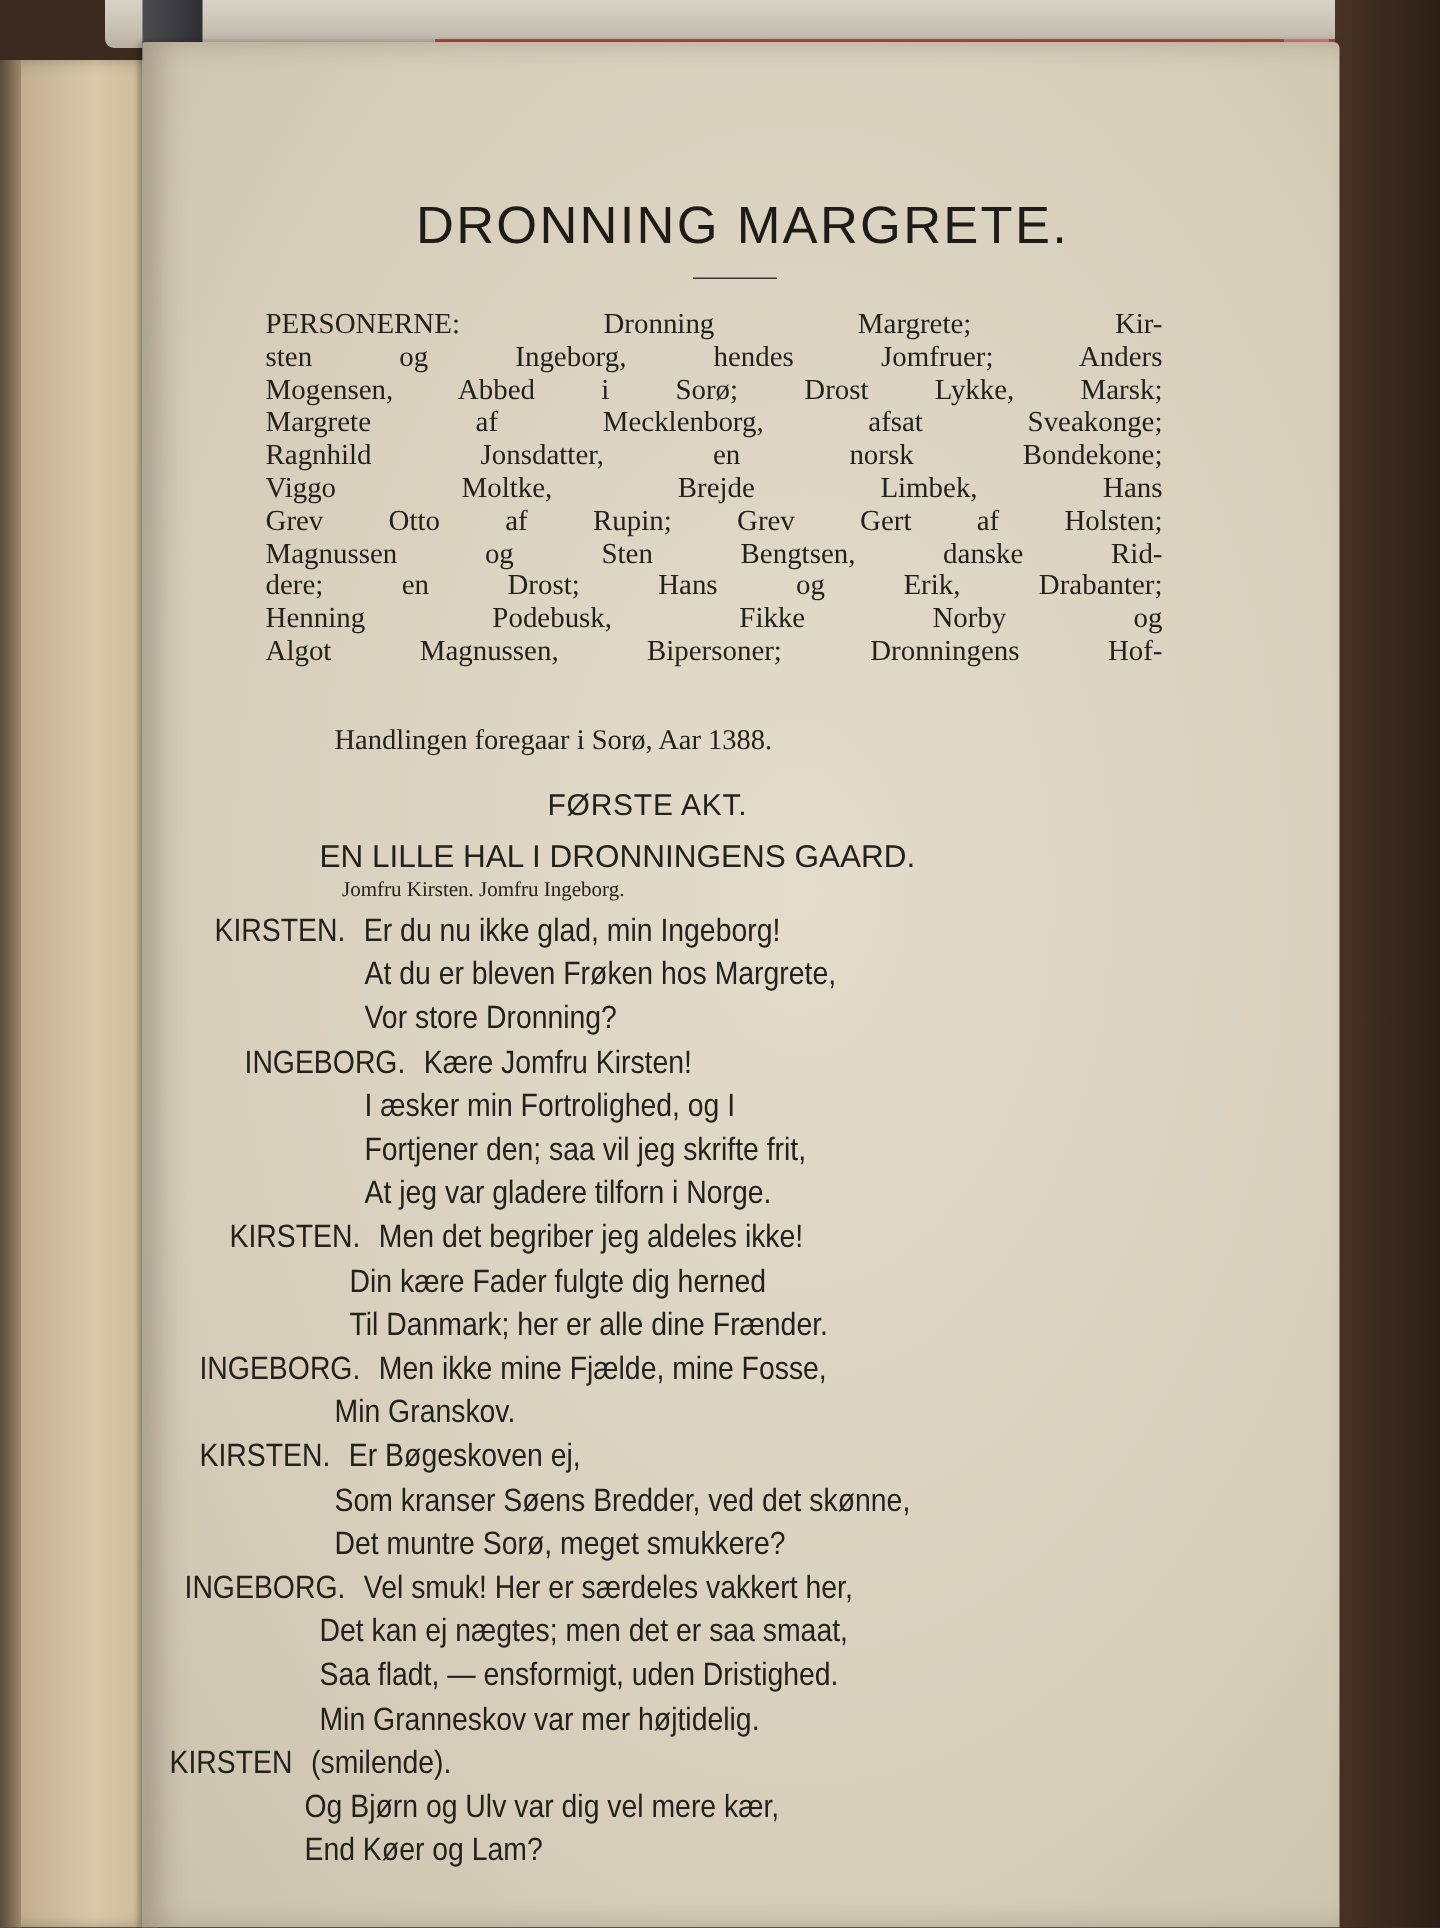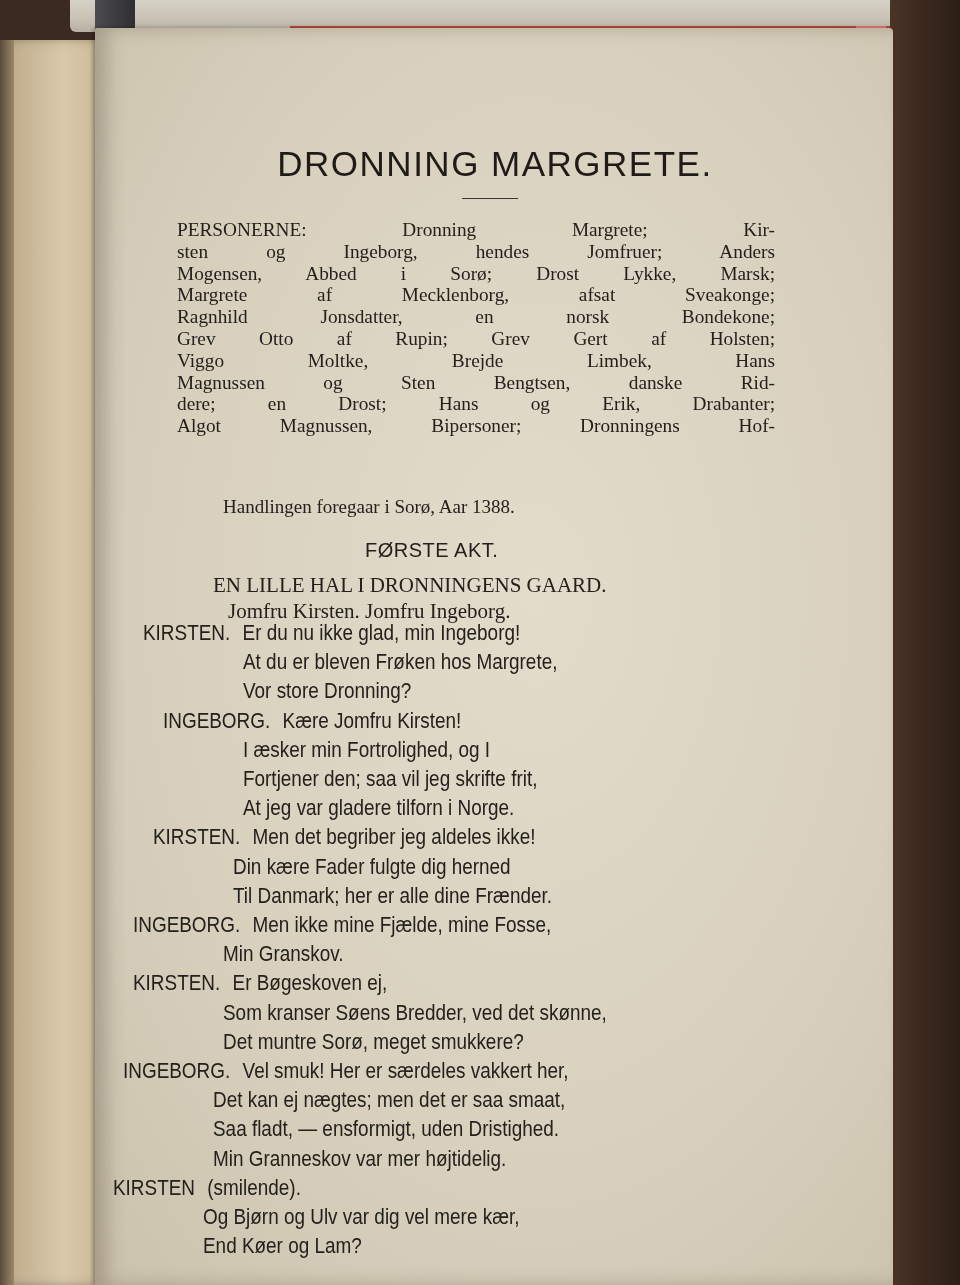--- a/index.html
+++ b/index.html
@@ -40,21 +40,21 @@
     .left-page-edge {
       position: absolute; left: 0; top: 40px; width: 14px; height: 1245px;
       background: linear-gradient(90deg, #5a4a3c, #9a8868);
     }
     .page {
       position: absolute; left: 95px; top: 28px; width: 798px; height: 1257px;
       background: radial-gradient(ellipse at 55% 45%, #e3dccb 0%, #d8d0bd 60%, #cbc2ad 100%);
       box-shadow: inset 12px 0 18px rgba(60,45,30,0.25), -2px 0 4px rgba(0,0,0,0.3);
       border-radius: 2px 4px 0 0;
     }
-    .page-content { position: absolute; left: 0; top: 13px; width: 798px; height: 918px; color: #24211d; }
+    .page-content { position: absolute; left: 0; top: 0; width: 798px; height: 918px; color: #24211d; }
 
     .title {
       position: absolute; left: 120px; top: 103px; width: 560px; text-align: center;
       font-family: "Liberation Sans", "DejaVu Sans", sans-serif;
       font-size: 35px; letter-spacing: 1.5px; font-weight: normal; color: #1e1b18;
     }
     .title-rule {
       position: absolute; left: 367px; top: 157px; width: 56px; height: 1px; background: #3a352e;
     }
     .cast {
@@ -63,25 +63,25 @@
     }
     .cast .line { display: block; white-space: nowrap; text-align-last: justify; }
     .place {
       position: absolute; left: 128px; top: 455px; font-size: 19px; white-space: nowrap;
     }
     .act {
       position: absolute; left: 270px; top: 498px; font-family: "Liberation Sans", sans-serif;
       font-size: 20px; letter-spacing: 0.5px; white-space: nowrap;
     }
     .scene-h {
-      position: absolute; left: 118px; top: 532px; font-family: Liberation Serif, serif;
+      position: absolute; left: 118px; top: 532px; font-family: Liberation Sans, sans-serif;
       font-size: 21px; white-space: nowrap; text-align: right;
     }
     .chars {
-      position: absolute; left: 133px; top: 558px; font-size: 21px; white-space: nowrap;
+      position: absolute; left: 133px; top: 558px; font-size: 14px; white-space: nowrap;
     }
     .dialogue {
       position: absolute; left: 0; top: 578px; width: 798px;
       font-family: "Liberation Sans Narrow", "Liberation Sans", sans-serif;
       font-size: 21.5px; line-height: 29.2px; transform: scaleX(0.88); transform-origin: 0 0;
     }
     .dl { white-space: nowrap; }
     .speaker { display: inline; margin-right: 14px; }
   </style>
 </head>
@@ -99,24 +99,25 @@
     <div class="page-content">
       <div class="title">DRONNING MARGRETE.</div>
       <div class="title-rule"></div>
 
       <div class="cast">
         <span class="line">PERSONERNE: Dronning Margrete; Kir-</span>
         <span class="line">sten og Ingeborg, hendes Jomfruer; Anders</span>
         <span class="line">Mogensen, Abbed i Sorø; Drost Lykke, Marsk;</span>
         <span class="line">Margrete af Mecklenborg, afsat Sveakonge;</span>
         <span class="line">Ragnhild Jonsdatter, en norsk Bondekone;</span>
+        <span class="line">Viggo Moltke, Brejde Limbek, Hans</span>
         <span class="line">Grev Otto af Rupin; Grev Gert af Holsten;</span>
-        <span class="line">Viggo Moltke, Brejde Limbek, Hans</span>
         <span class="line">Magnussen og Sten Bengtsen, danske Rid-</span>
         <span class="line">dere; en Drost; Hans og Erik, Drabanter;</span>
+        <span class="line">Henning Podebusk, Fikke Norby og</span>
         <span class="line">Algot Magnussen, Bipersoner; Dronningens Hof-</span>
       </div>
 
       <div class="place">Handlingen foregaar i Sorø, Aar 1388.</div>
       <div class="act">FØRSTE AKT.</div>
       <div class="scene-h">EN LILLE HAL I DRONNINGENS GAARD.</div>
       <div class="chars">Jomfru Kirsten. Jomfru Ingeborg.</div>
 
       <div class="dialogue" id="dialogue">
           <div class="dl" style="padding-left: 54.5455px;"><span class="speaker">KIRSTEN.</span><span>Er du nu ikke glad, min Ingeborg!</span></div>

